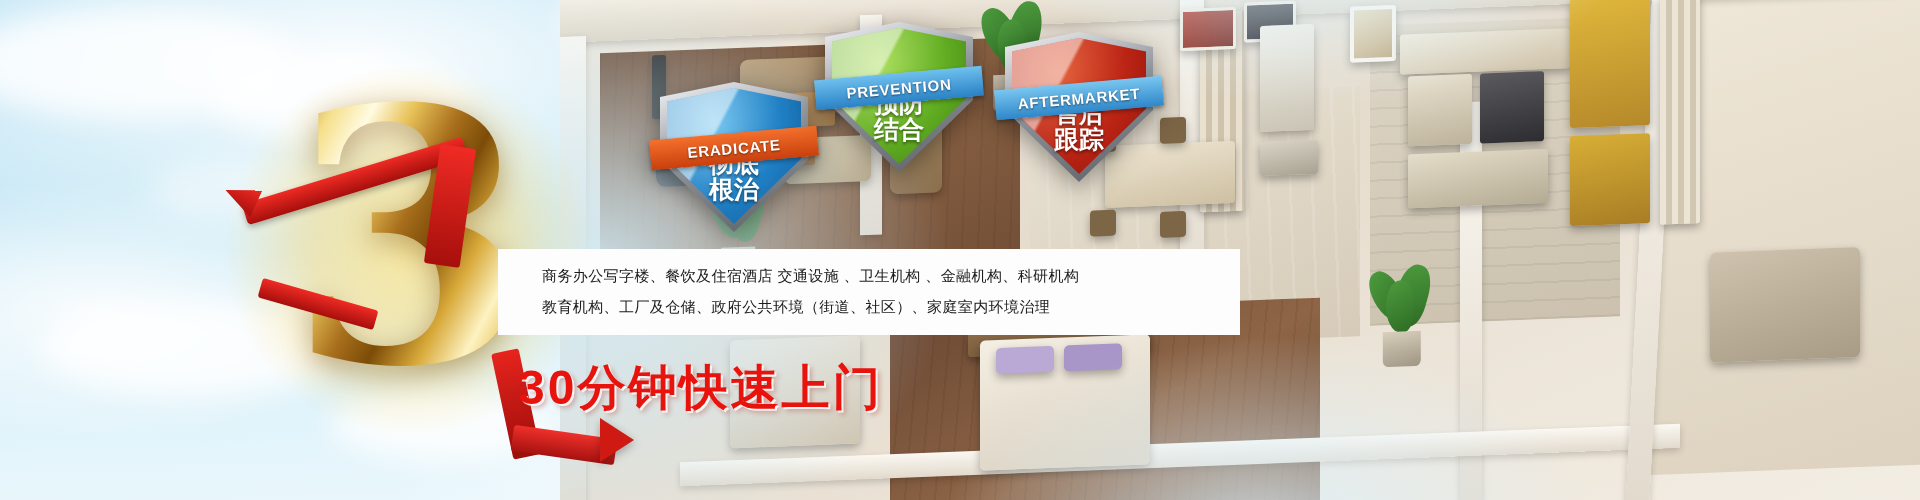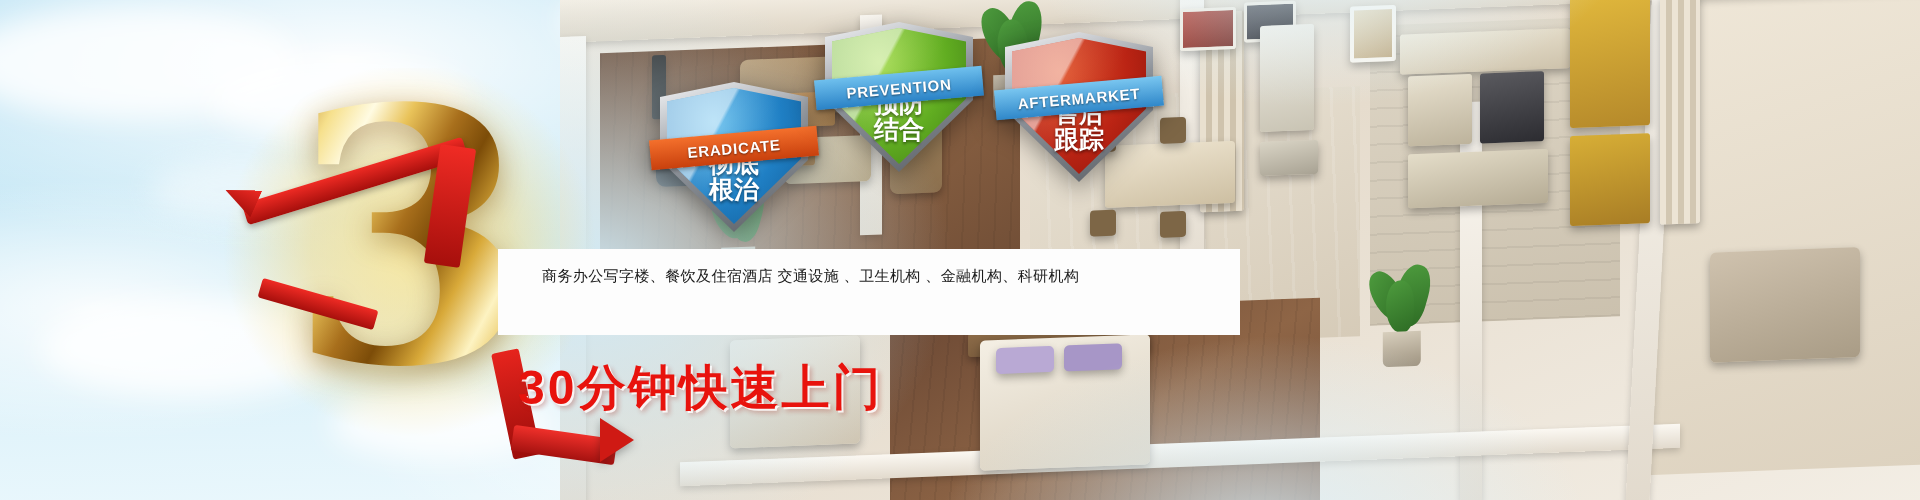--- a/index.html
+++ b/index.html
@@ -390,17 +390,18 @@
       <div>售后</div>
       <div>跟踪</div>
     </div>
     <div class="sash">
       <span>AFTERMARKET</span>
     </div>
   </div>
 
   <div id="info-panel">
     <div class="info-line">商务办公写字楼、餐饮及住宿酒店 交通设施 、卫生机构 、金融机构、科研机构</div>
+    <div class="info-line">教育机构、工厂及仓储、政府公共环境（街道、社区）、家庭室内环境治理</div>
   </div>
 
   <div id="headline">30分钟快速上门</div>
 
 </div>
 
 </body></html>

